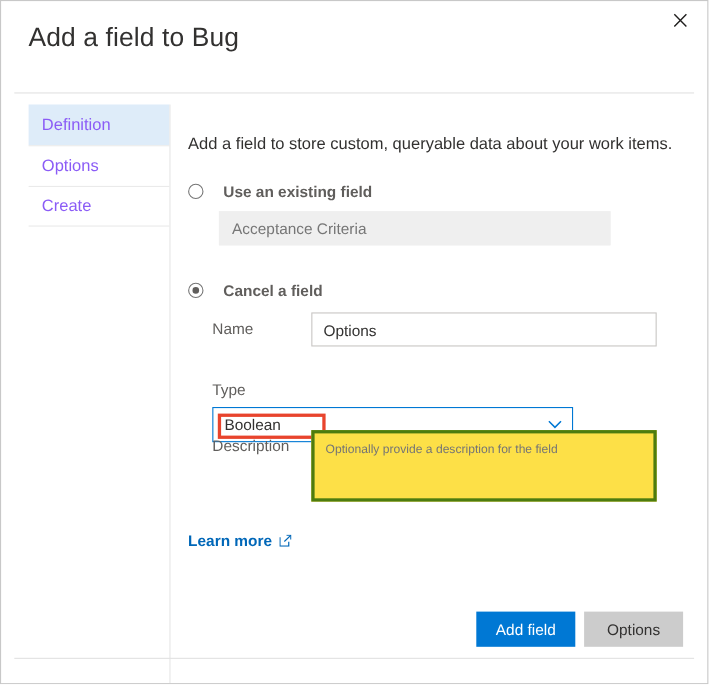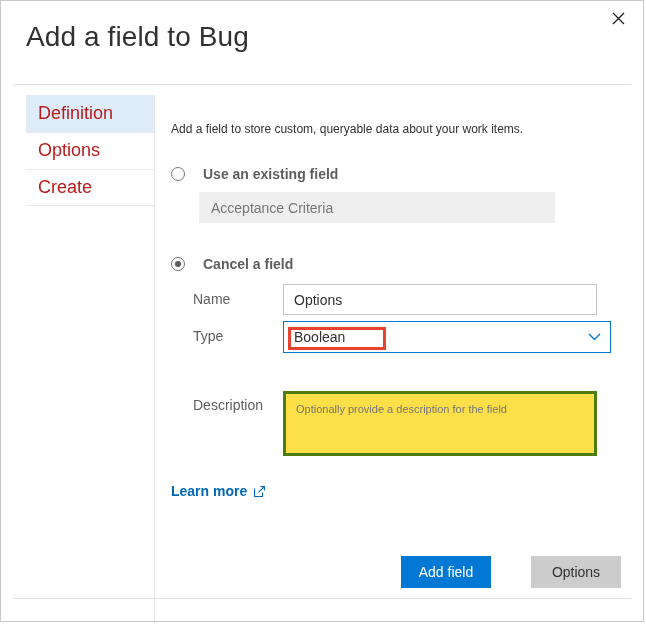--- a/index.html
+++ b/index.html
@@ -25,21 +25,21 @@
   
   .dialog-header {
     position: relative;
     height: 83px;
     box-sizing: border-box;
   }
   .dialog-title {
     position: absolute;
     left: 25px;
     top: 20px;
-    font-size: 28px;
+    font-size: 24px;
     font-weight: 400;
     color: #323130;
     letter-spacing: 0.1px;
     white-space: nowrap;
   }
   .close-button {
     position: absolute;
     right: 10px;
     top: 4px;
     width: 30px;
@@ -77,22 +77,22 @@
     top: 10px;
     width: 128px;
   }
   .tab-item {
     position: relative;
     height: 37px;
     display: flex;
     align-items: center;
     padding-left: 12px;
     box-sizing: border-box;
-    font-size: 18px;
-    color: #b91c1c;
+    font-size: 15px;
+    color: #8b5cf6;
     cursor: pointer;
     background: transparent;
   }
   .tab-item.selected {
     background: #deecf9;
   }
   .tab-item + .tab-item::before {
     content: "";
     position: absolute;
     left: 0;
@@ -127,21 +127,21 @@
     left: 170px;
     top: 0;
     right: 20px;
     bottom: 0;
   }
 
   .intro-text {
     position: absolute;
     left: 0;
     top: 37px;
-    font-size: 12px;
+    font-size: 15px;
     color: #323130;
     white-space: nowrap;
   }
 
   
   .radio-row {
     position: absolute;
     left: 0;
     display: flex;
     align-items: center;
@@ -197,21 +197,21 @@
   }
 
   
   .field-row {
     position: absolute;
     left: 22px;
     display: flex;
     align-items: flex-start;
   }
   .field-row.name { top: 199px; }
-  .field-row.type { top: 236px; }
+  .field-row.type { top: 254px; flex-direction: column; }
   .field-row.desc { top: 306px; }
 
   .field-label {
     width: 90px;
     flex: 0 0 auto;
     font-size: 14px;
     color: #605e5c;
     line-height: 31px;
     white-space: nowrap;
   }
@@ -330,21 +330,20 @@
     padding: 0 16px;
     box-sizing: border-box;
     font-family: "Liberation Sans", sans-serif;
     font-size: 14px;
     border: none;
     cursor: pointer;
     display: flex;
     align-items: center;
     justify-content: center;
     white-space: nowrap;
-    margin-left: 32px;
   }
   .btn-primary {
     background: #0078d4;
     color: #ffffff;
   }
   .btn-secondary {
     background: #cccccc;
     color: #323130;
   }
 </style>

